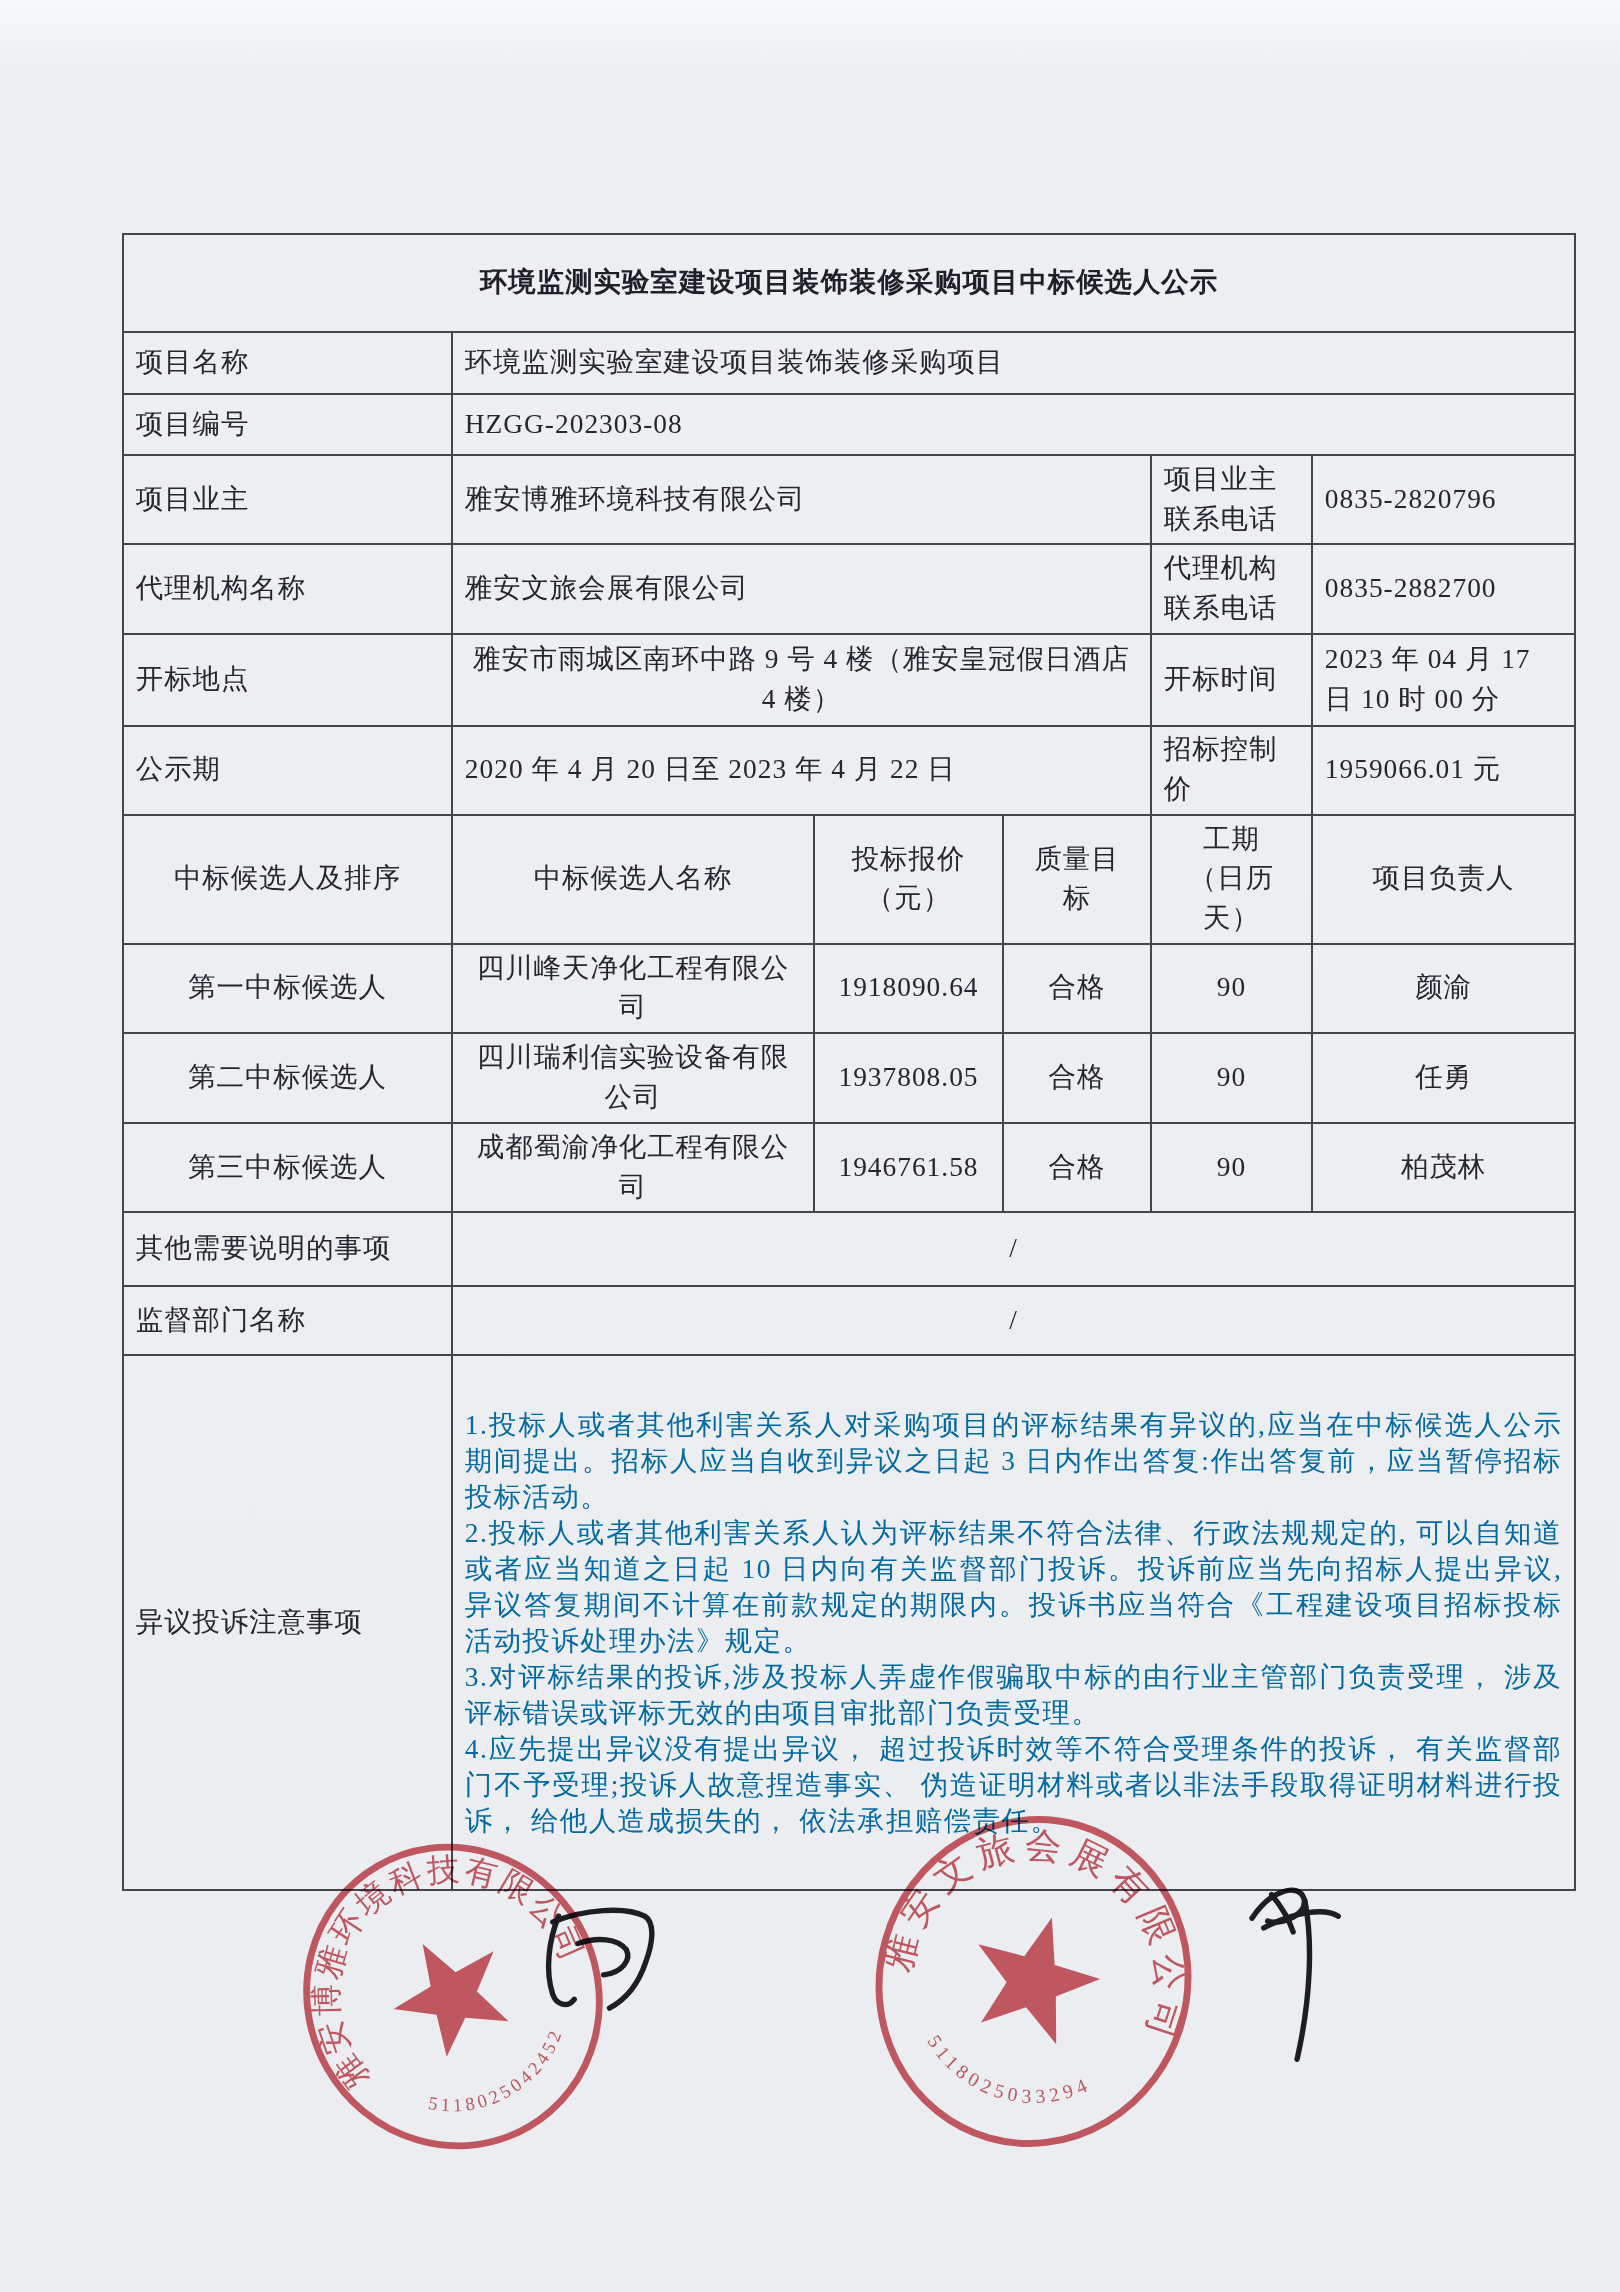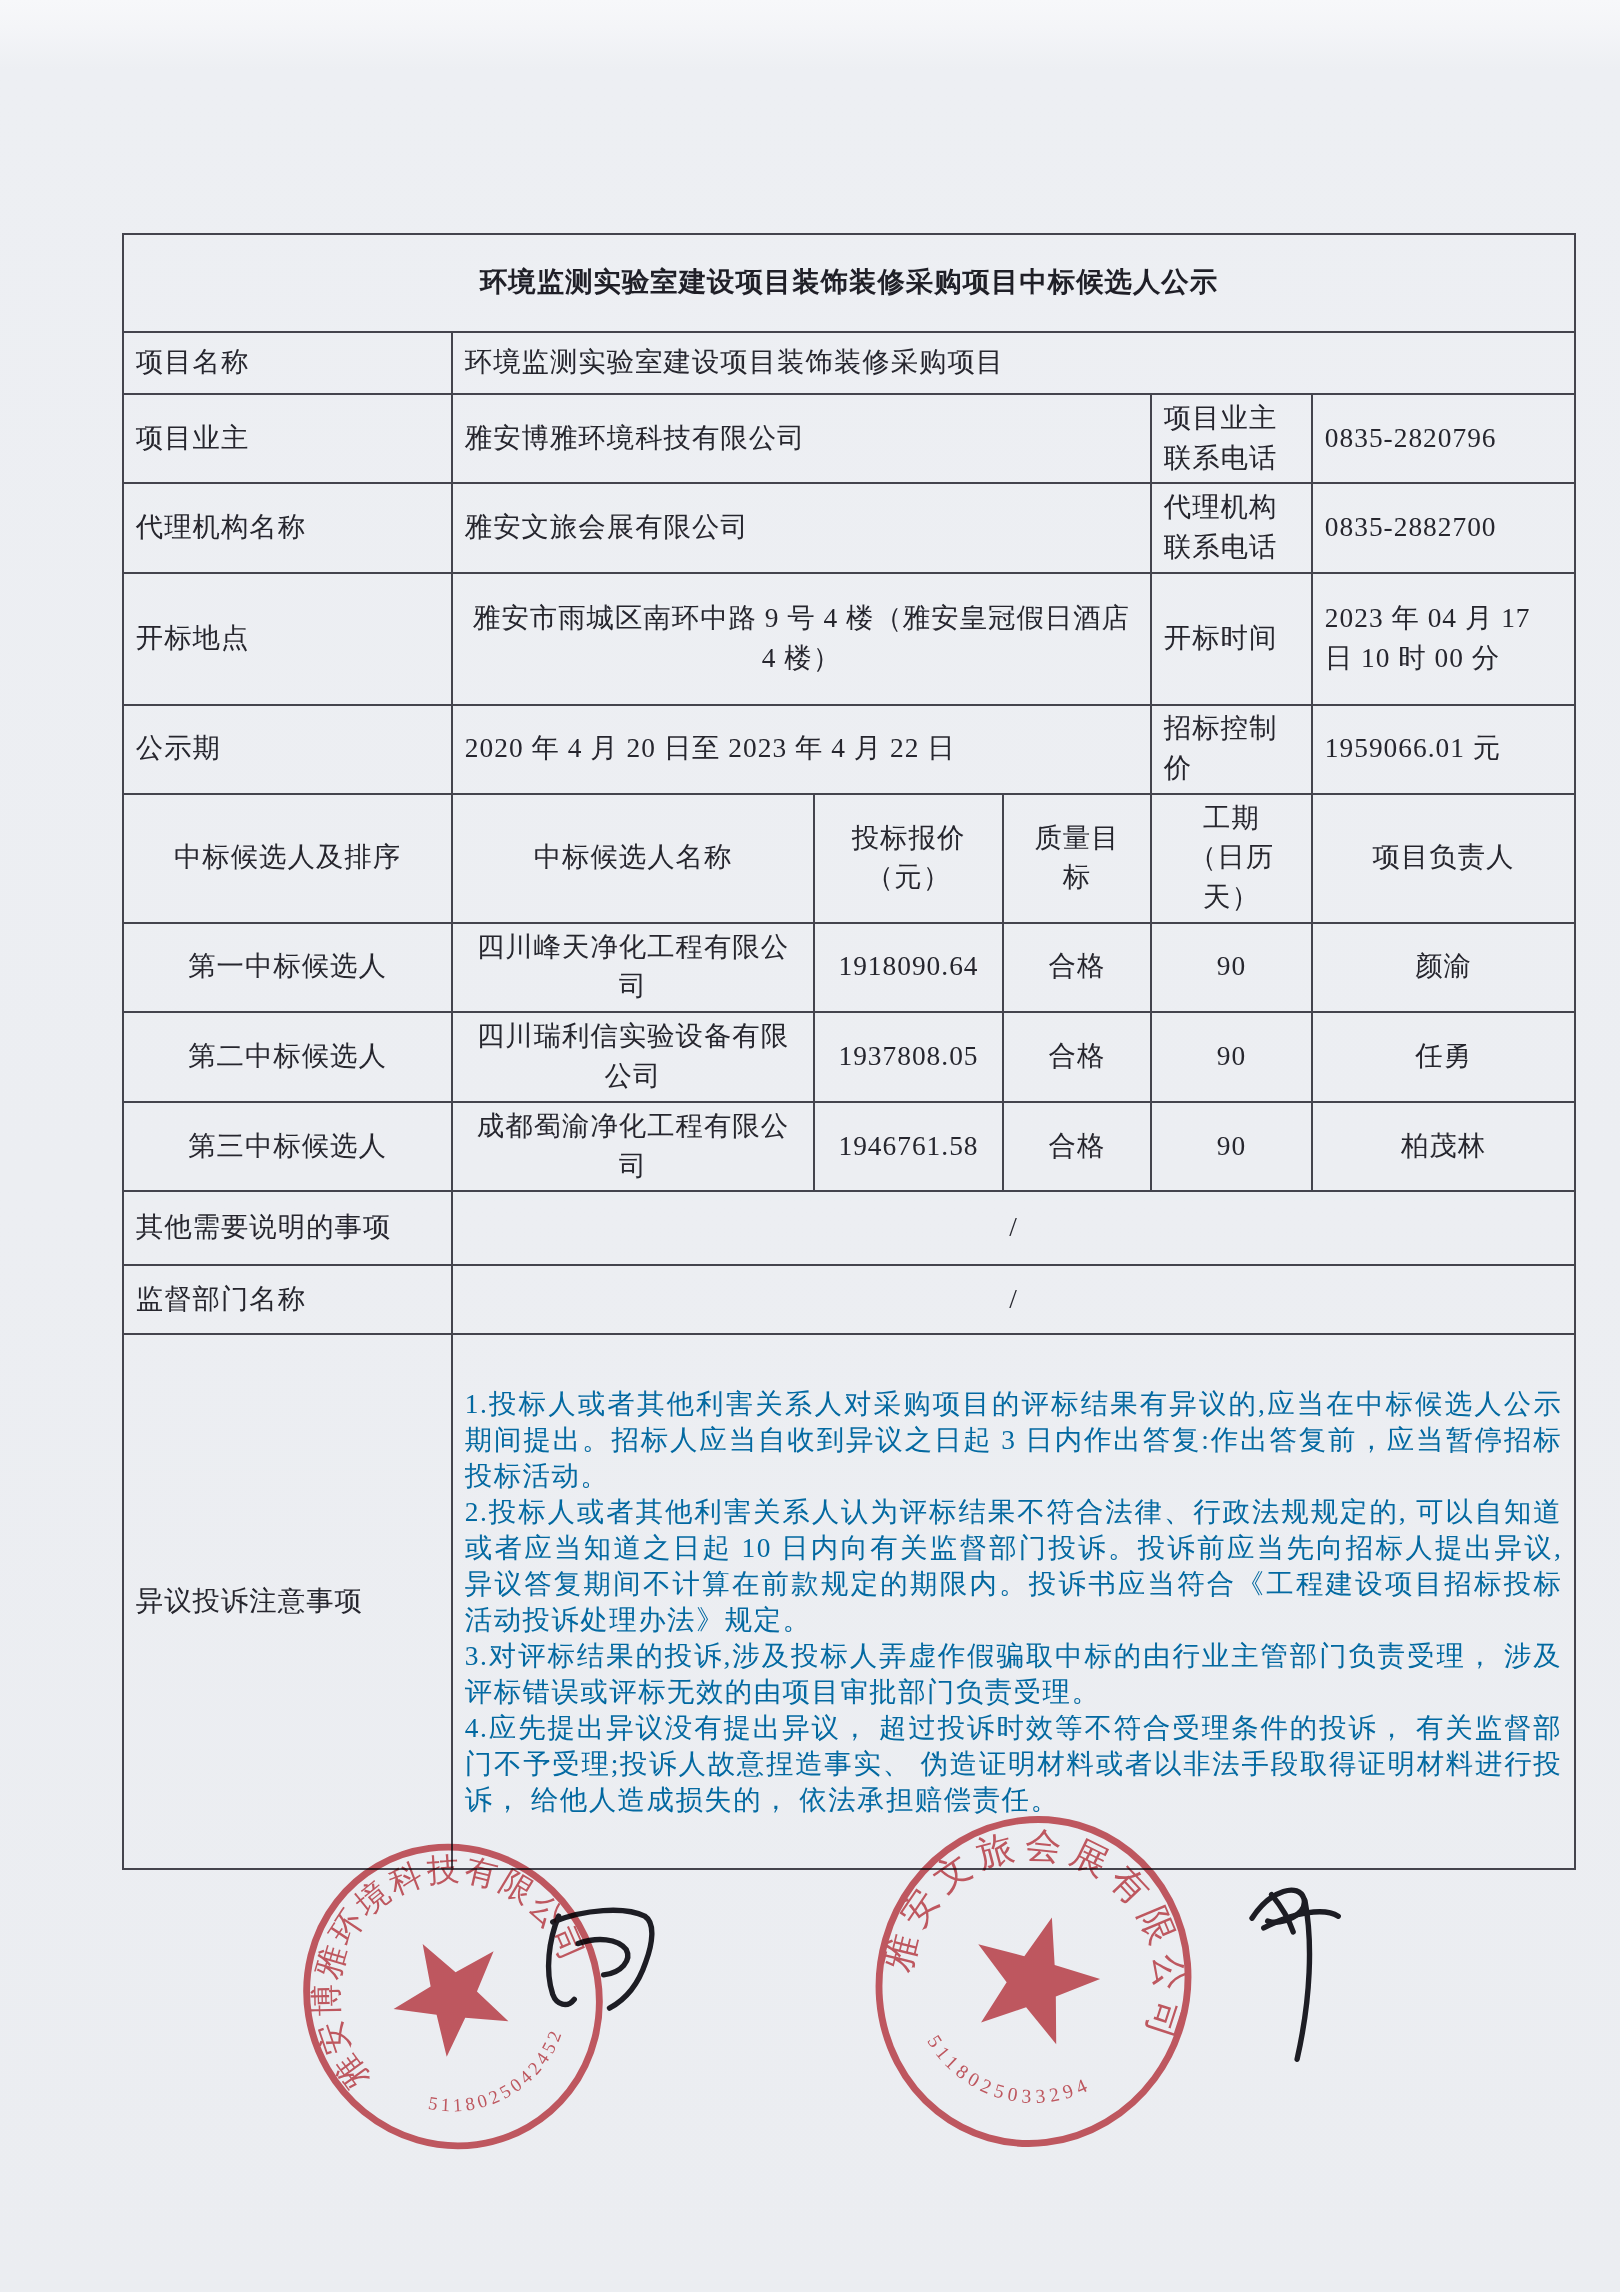--- a/index.html
+++ b/index.html
@@ -70,36 +70,40 @@
     <tbody>
         <tr style="height:98px">
       <td colspan="6" class="title-cell">环境监测实验室建设项目装饰装修采购项目中标候选人公示</td>
     </tr>
 
     <tr style="height:62px">
       <td class="lbl">项目名称</td>
       <td colspan="5" class="val">环境监测实验室建设项目装饰装修采购项目</td>
     </tr>
 
+    <tr style="height:61px">
+      <td class="lbl">项目编号</td>
+      <td colspan="5" class="val">HZGG-202303-08</td>
+    </tr>
 
     <tr style="height:84px">
       <td class="lbl">项目业主</td>
       <td colspan="3" class="val">雅安博雅环境科技有限公司</td>
       <td class="sublbl">项目业主联系电话</td>
       <td class="subval">0835-2820796</td>
     </tr>
 
     <tr style="height:78px">
       <td class="lbl">代理机构名称</td>
       <td colspan="3" class="val">雅安文旅会展有限公司</td>
       <td class="sublbl">代理机构联系电话</td>
       <td class="subval">0835-2882700</td>
     </tr>
 
-    <tr style="height:132px">
+    <tr style="height:92px">
       <td class="lbl">开标地点</td>
       <td colspan="3" class="val val-center">雅安市雨城区南环中路 9 号 4 楼（雅安皇冠假日酒店 4 楼）</td>
       <td class="sublbl">开标时间</td>
       <td class="subval">2023 年 04 月 17 日 10 时 00 分</td>
     </tr>
 
     <tr style="height:65px">
       <td class="lbl">公示期</td>
       <td colspan="3" class="val">2020 年 4 月 20 日至 2023 年 4 月 22 日</td>
       <td class="sublbl">招标控制价</td>

